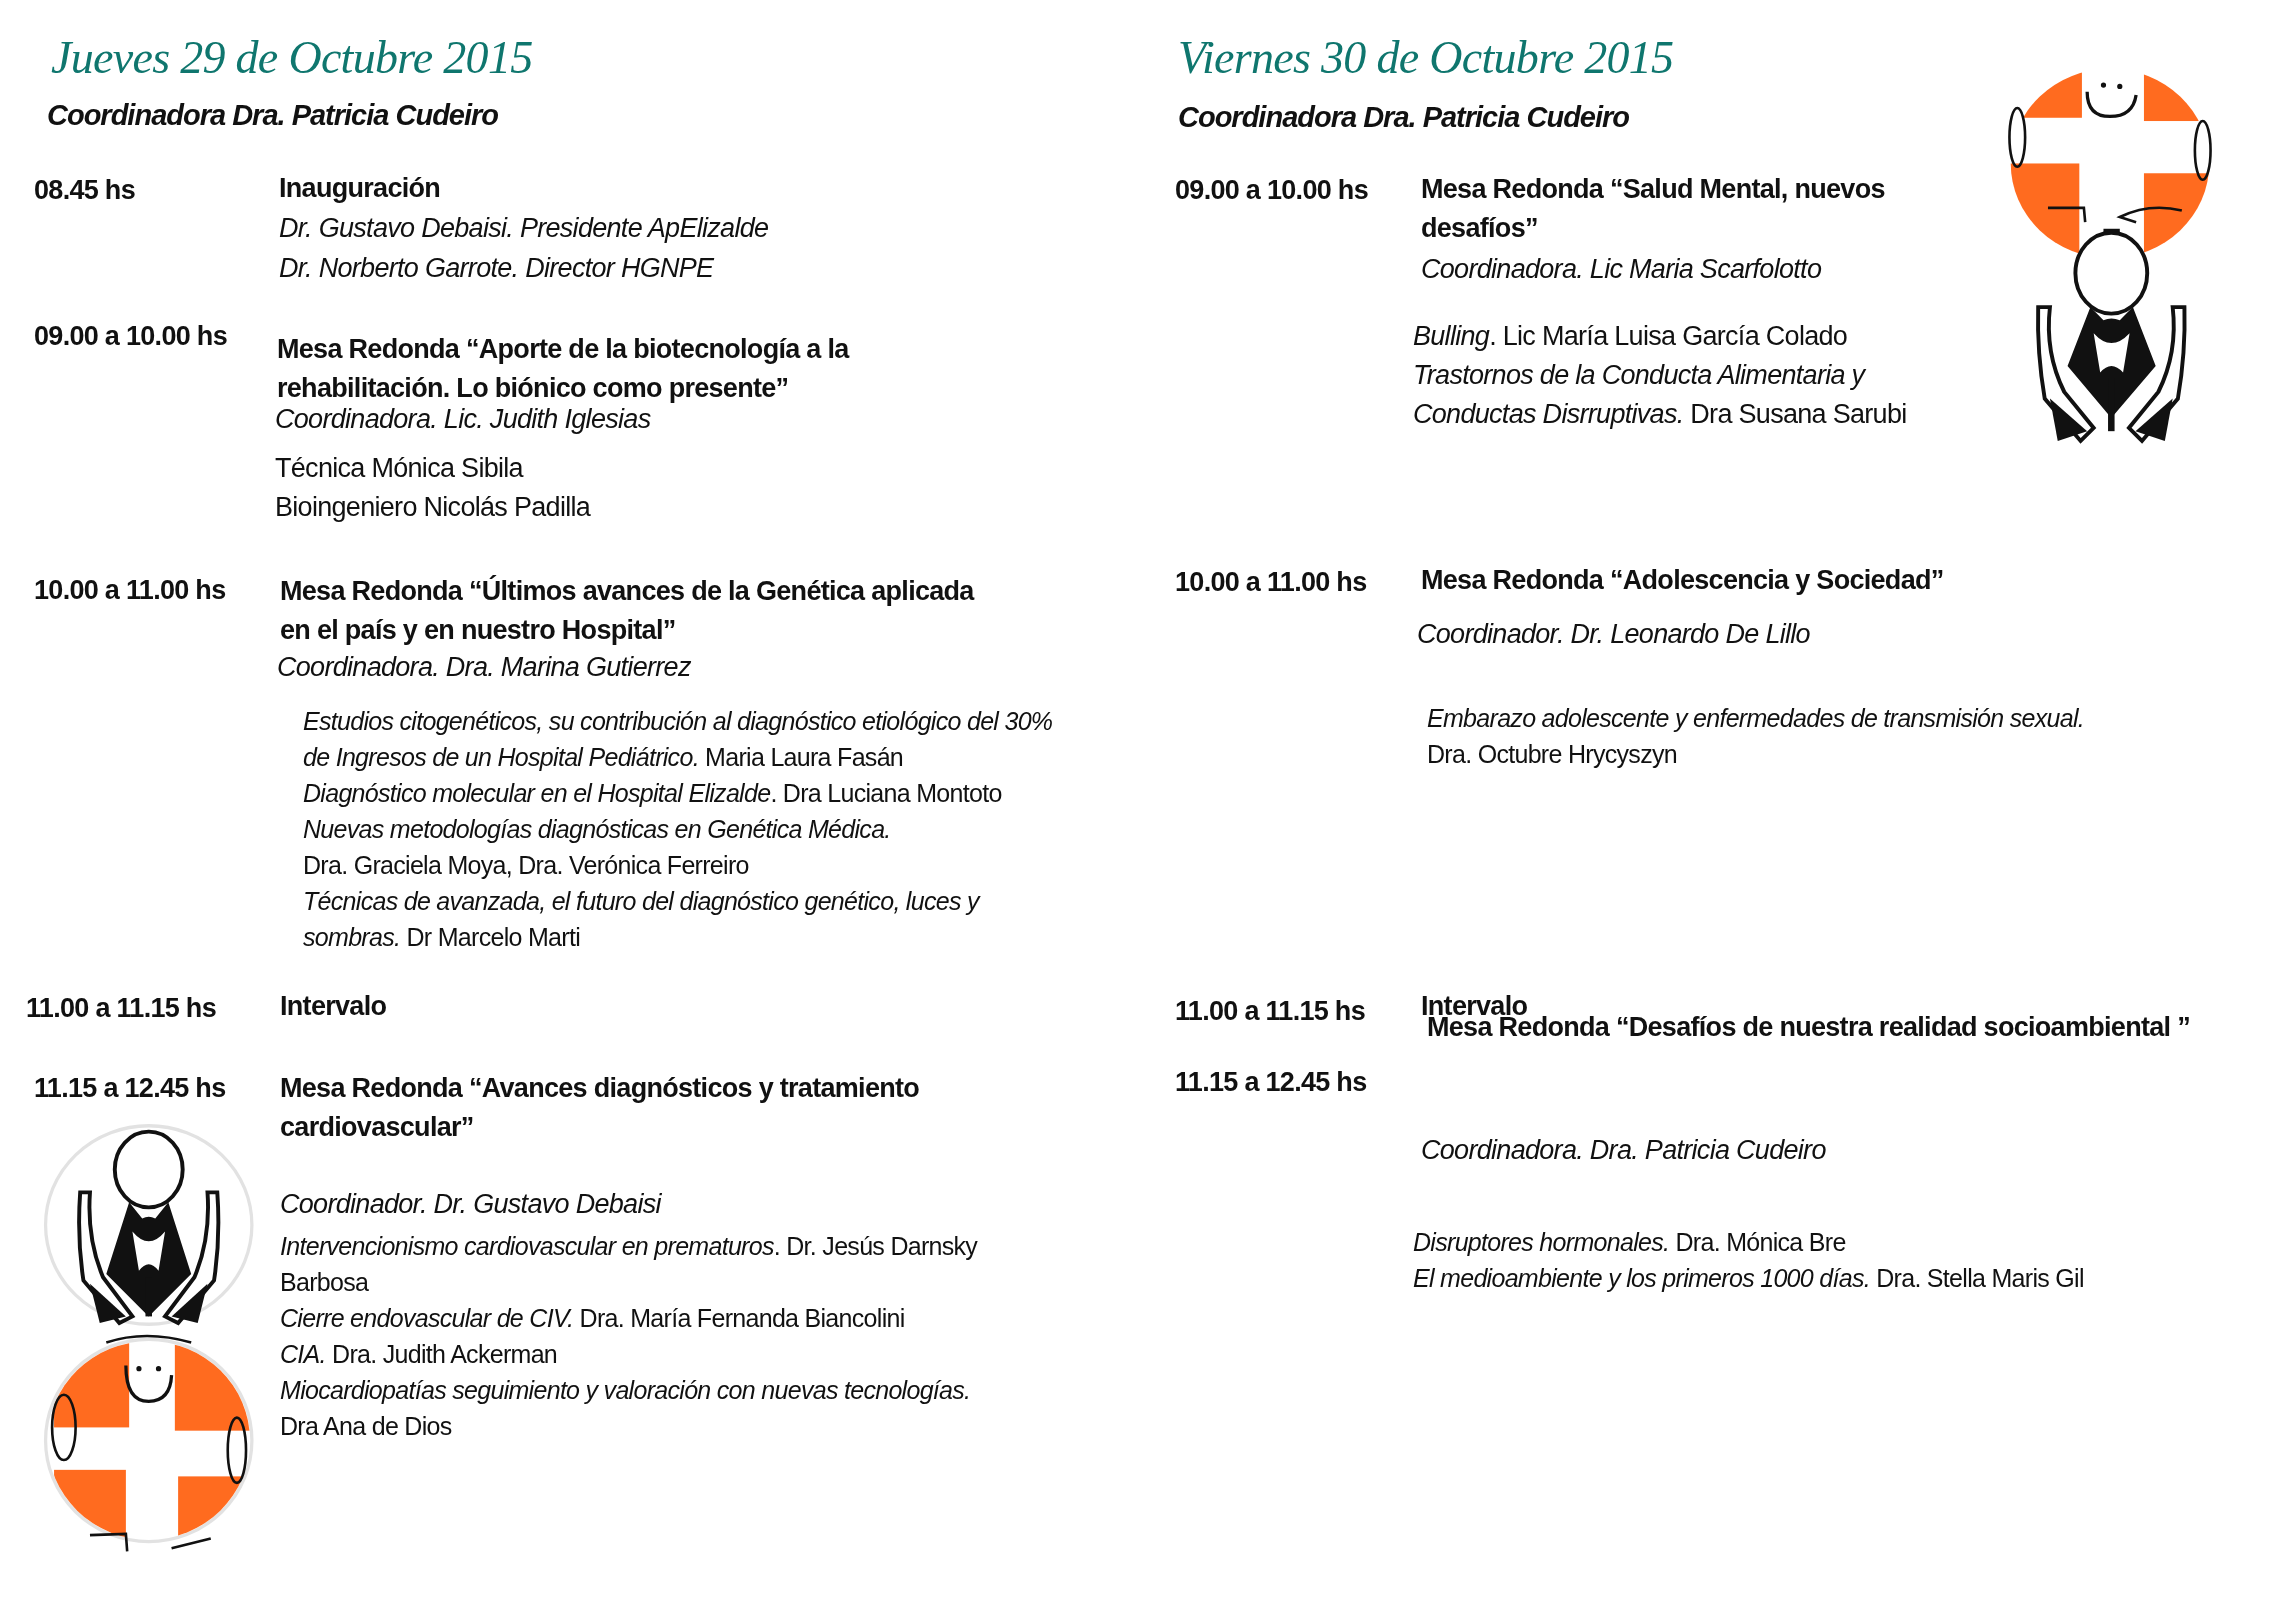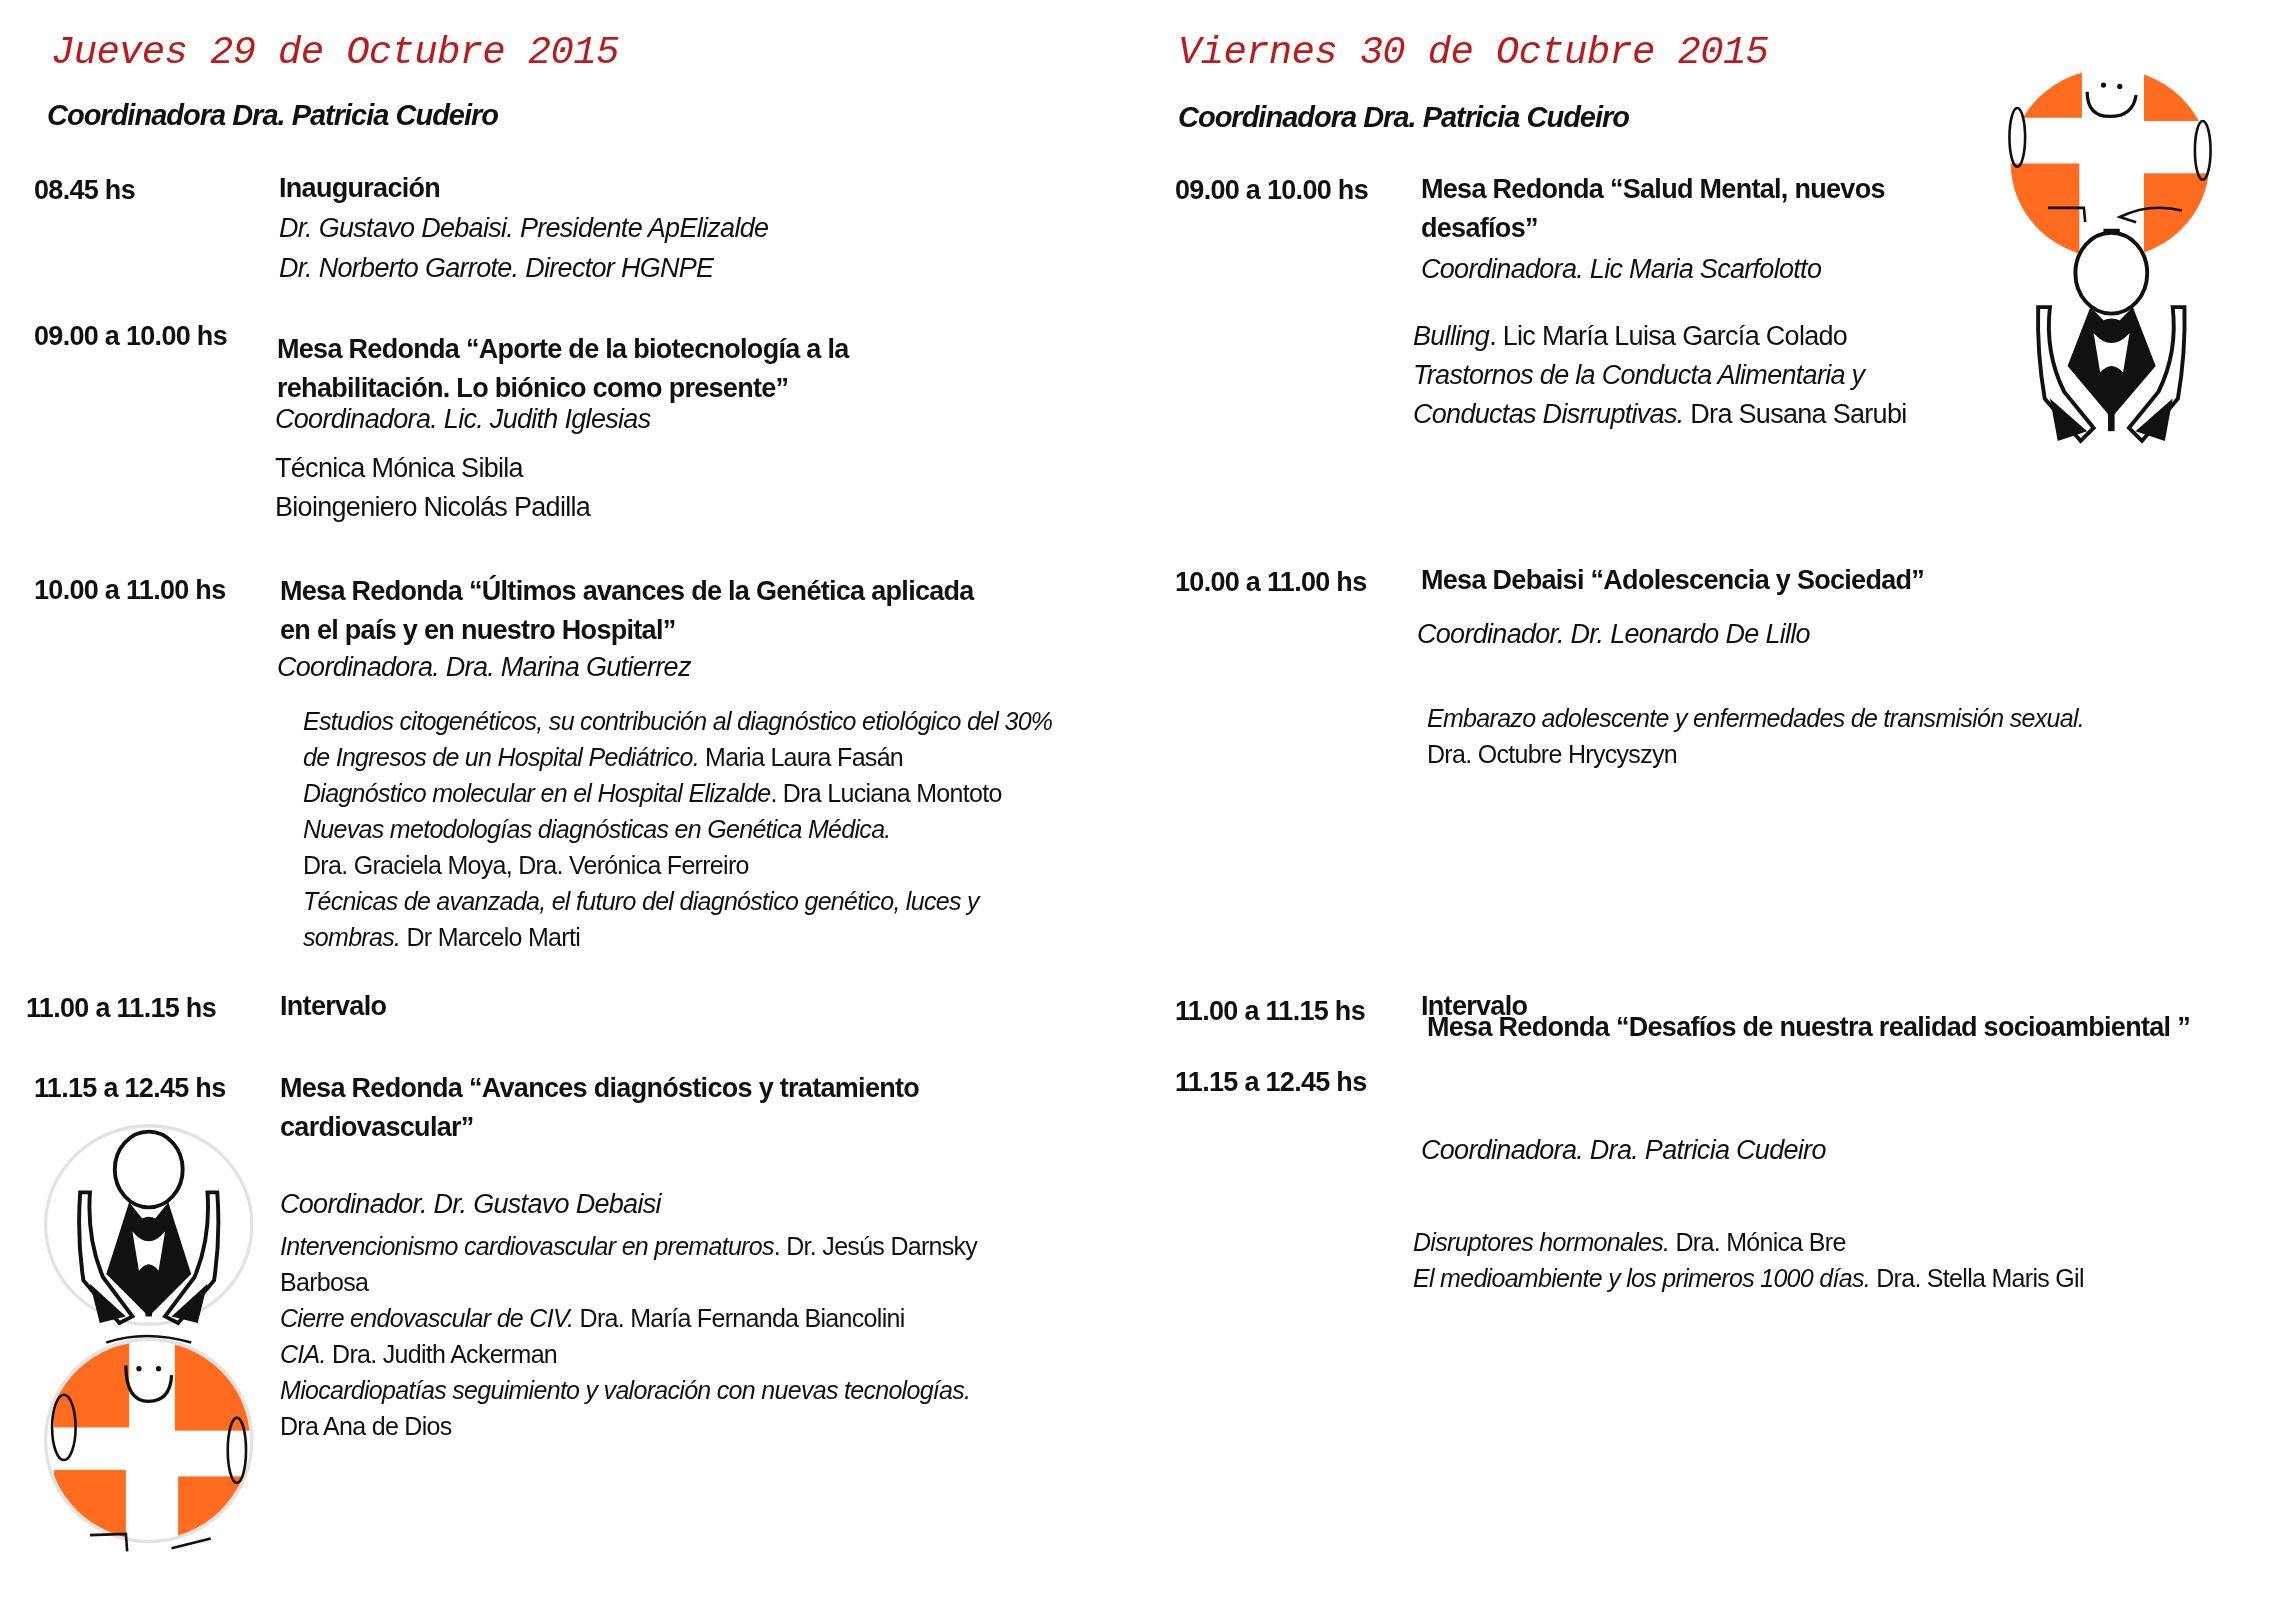--- a/index.html
+++ b/index.html
@@ -1,19 +1,19 @@
 <!DOCTYPE html>
 <html style="font-size:10.5px"><head>
 <meta charset="utf-8">
 <style>
   html, body { margin:0; padding:0; background:#ffffff; }
   body { width:2295px; height:1623px; position:relative; overflow:hidden;
          font-family:"Liberation Sans", sans-serif; color:#111111; }
   .abs { position:absolute; white-space:nowrap; }
-  .day-title { font-family:Liberation Mono, monospace; font-style:italic; font-size:39px; letter-spacing:-0.7px; color:#b91c1c; }
+  .day-title { font-family:Liberation Serif, serif; font-style:italic; font-size:46px; letter-spacing:-0.7px; color:#0f766e; }
   .day-coord { font-weight:bold; font-style:italic; font-size:29px; letter-spacing:-1px; }
   .time { font-weight:bold; font-size:27px; letter-spacing:-0.7px; }
   .title { font-weight:bold; font-size:27px; letter-spacing:-0.7px; line-height:39px; white-space:normal; }
   .coord { font-style:italic; font-size:27px; letter-spacing:-0.7px; }
   .plain { font-size:27px; letter-spacing:-0.7px; }
   .talk { font-size:25px; letter-spacing:-0.7px; line-height:36px; white-space:normal; }
   .talk i { font-style:italic; }
   .logo { position:absolute; }
 </style>
 </head>
@@ -104,21 +104,21 @@
   <div class="abs title" style="left:1421px; top:170px;">Mesa Redonda “Salud Mental, nuevos</div>
   <div class="abs title" style="left:1421px; top:209px;">desafíos”</div>
   <div class="abs coord" style="left:1421px; top:254px;">Coordinadora. Lic Maria Scarfolotto</div>
   <div class="abs talk" style="left:1413px; top:317px; width:654px; font-size:27px; line-height:39px;">
     <div><i>Bulling</i><span>. Lic María  Luisa García Colado</span></div>
     <div><i>Trastornos de la Conducta Alimentaria y</i><span></span></div>
     <div><i>Conductas Disrruptivas.</i><span> Dra Susana Sarubi</span></div>
   </div>
 
   <div class="abs time" style="left:1175px; top:567px;">10.00 a 11.00 hs</div>
-  <div class="abs title" style="left:1421px; top:561px;">Mesa Debaisi “Adolescencia y Sociedad”</div>
+  <div class="abs title" style="left:1421px; top:561px;">Mesa Redonda “Adolescencia y Sociedad”</div>
   <div class="abs coord" style="left:1417px; top:619px;">Coordinador. Dr. Leonardo De Lillo</div>
   <div class="abs talk" style="left:1427px; top:700px; width:851px;">
     <div><i>Embarazo adolescente y enfermedades de transmisión sexual.</i><span></span></div>
     <div><i></i><span>Dra. Octubre  Hrycyszyn</span></div>
   </div>
 
   <div class="abs time" style="left:1175px; top:996px;">11.00 a 11.15 hs</div>
   <div class="abs title" style="left:1421px; top:987px;">Intervalo</div>
 
   <div class="abs time" style="left:1175px; top:1067px;">11.15 a 12.45 hs</div>

